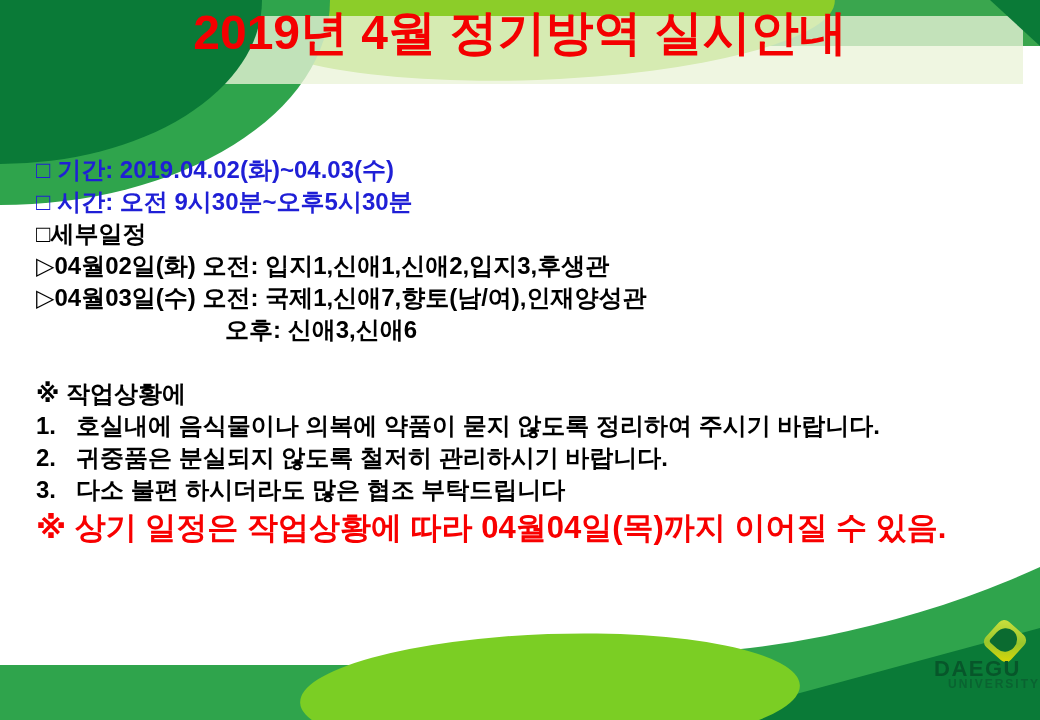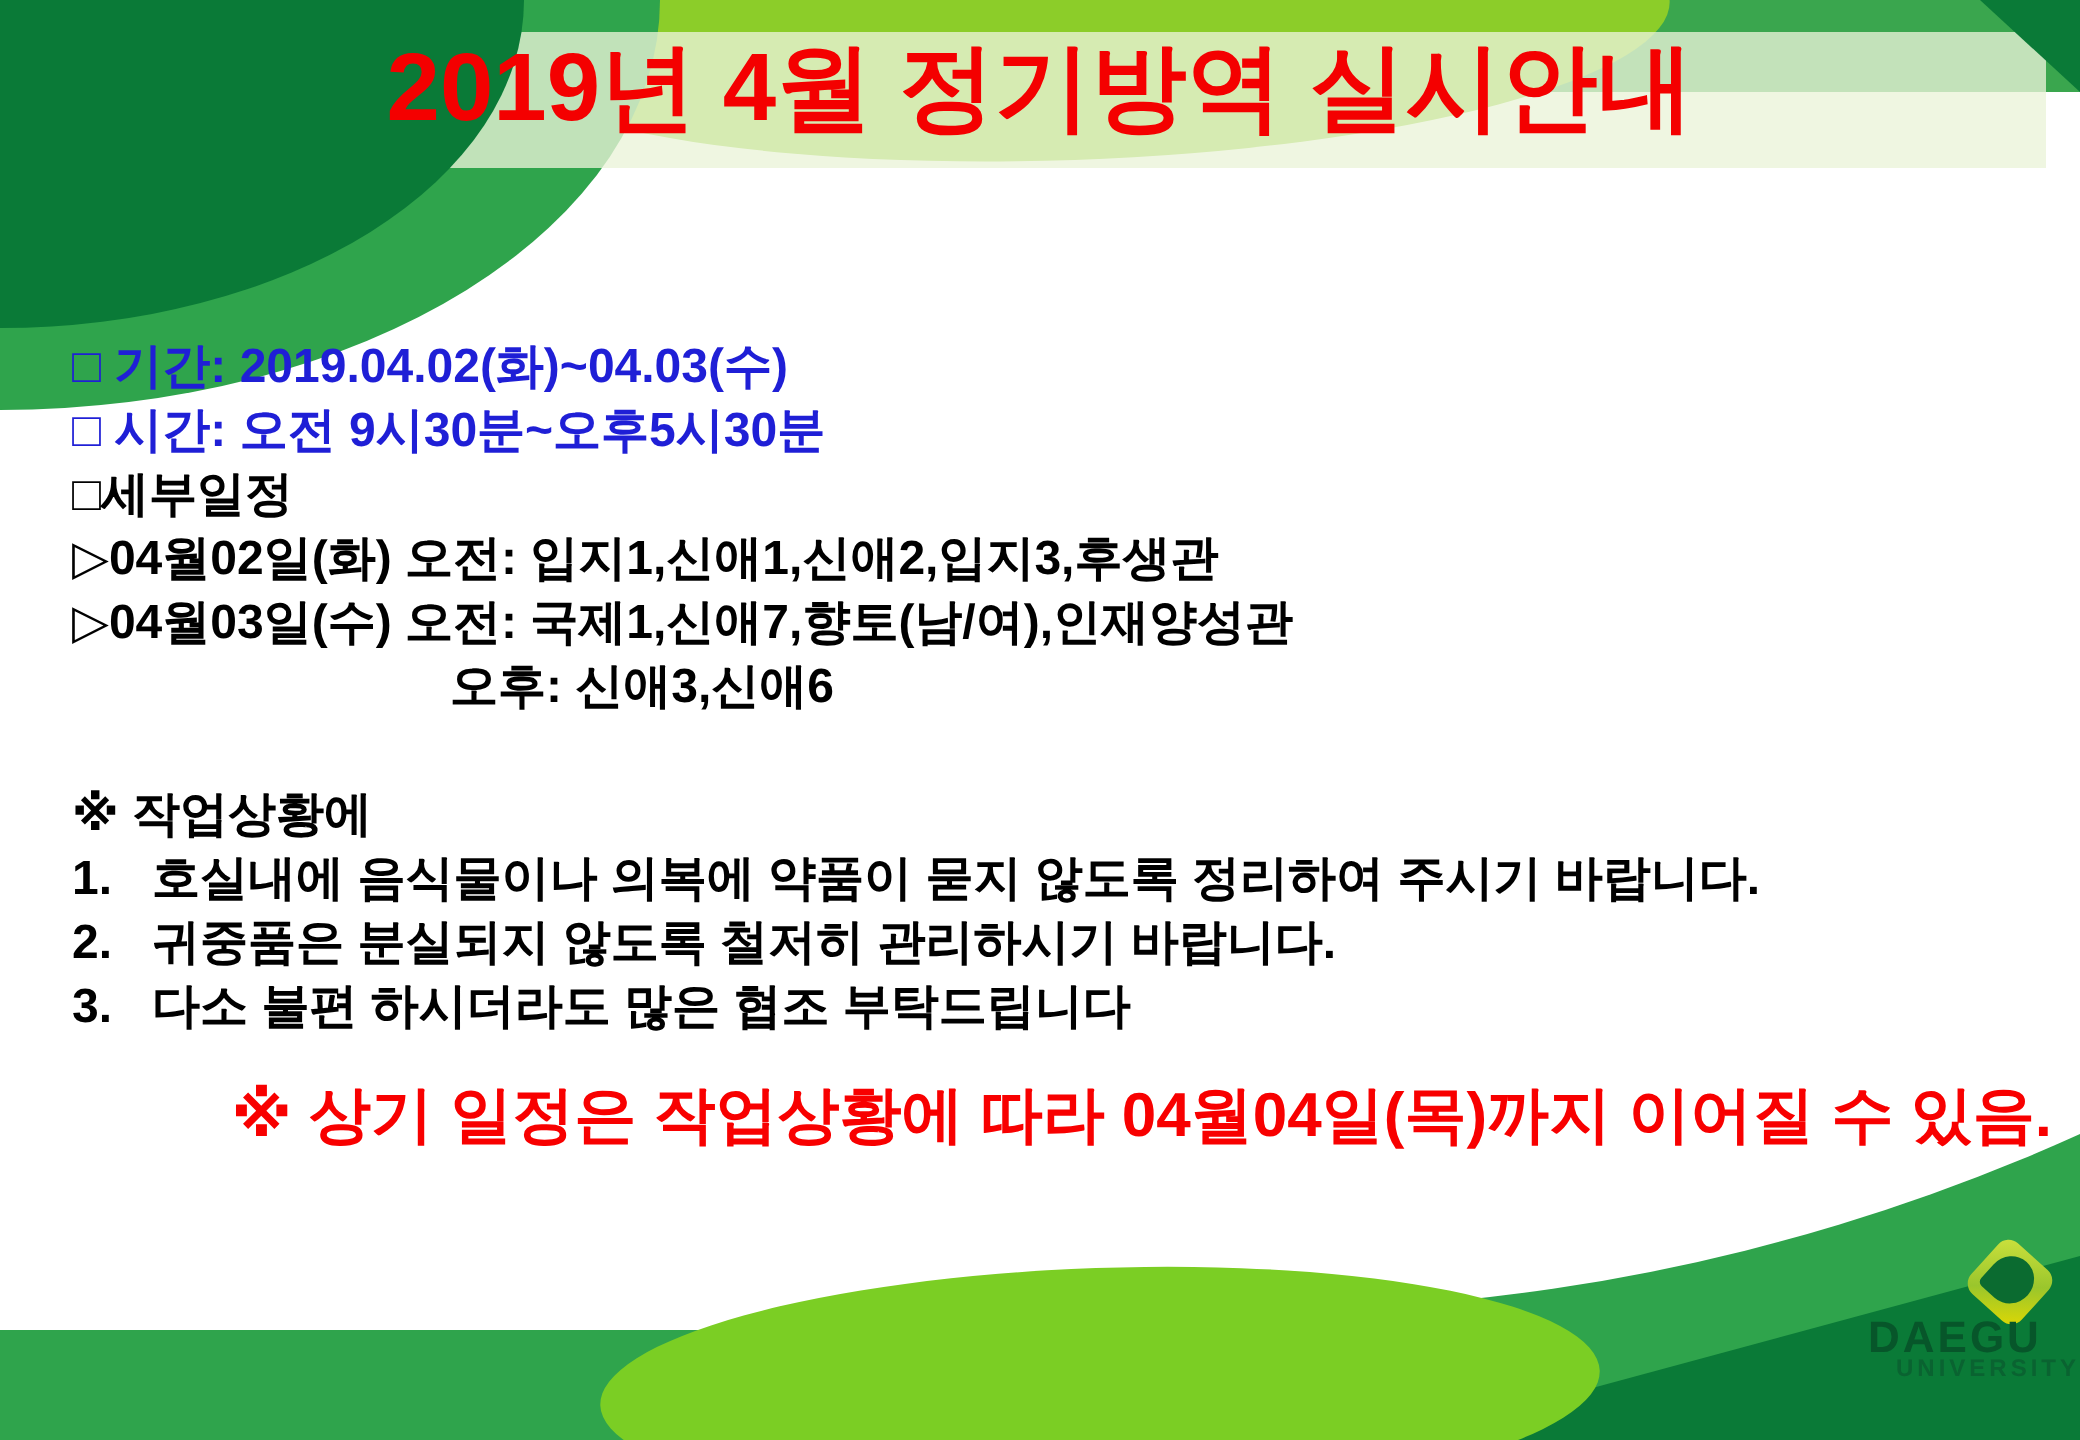--- a/index.html
+++ b/index.html
@@ -32,30 +32,30 @@
   .logo-diamond{position:absolute;left:988px;top:624px;width:34px;height:34px;
     transform:rotate(42deg);border-radius:7px;
     background:linear-gradient(140deg,#cfe23e 0%,#9ac62c 55%,#e3d900 100%);z-index:6;}
   .logo-diamond-inner{position:absolute;left:5px;top:4px;width:23px;height:24px;
     background:#0b6b30;border-radius:50% 50% 50% 12%;}
   .logo-daegu{position:absolute;left:934px;top:656px;font-size:22px;font-weight:700;
     letter-spacing:1.5px;color:#07562a;z-index:7;}
   .logo-univ{position:absolute;left:948px;top:677px;font-size:12px;font-weight:700;
     letter-spacing:2px;color:#0a6331;z-index:7;}
   
-  .title{position:absolute;left:0;top:16px;width:1040px;text-align:center;
+  .title{position:absolute;left:0;top:4px;width:1040px;text-align:center;
     font-size:48px;line-height:58px;font-weight:700;color:#f40000;letter-spacing:0;
     z-index:10;white-space:pre;}
-  .content{position:absolute;left:36px;top:168px;width:990px;z-index:20;}
+  .content{position:absolute;left:36px;top:154px;width:990px;z-index:20;}
   .ln{font-size:24px;line-height:32px;font-weight:700;color:#000000;white-space:pre;}
   .ln.blue{color:#1f1fd6;}
   .ln.indent{padding-left:189px;}
   .ln.gap{margin-bottom:32px;}
-  .footnote{margin-top:20px;font-size:31px;line-height:36px;font-weight:700;
-    color:#f80000;white-space:pre;text-align:right;}
+  .footnote{margin-top:4px;font-size:31px;line-height:36px;font-weight:700;
+    color:#f80000;white-space:pre;}
 </style>
 </head>
 <body>
 
 <div id="slide">
 
   <div class="top-band"></div>
   <div class="top-lime"></div>
   <div class="tl-medium-disc"></div>
   <div class="pale-band"></div>

